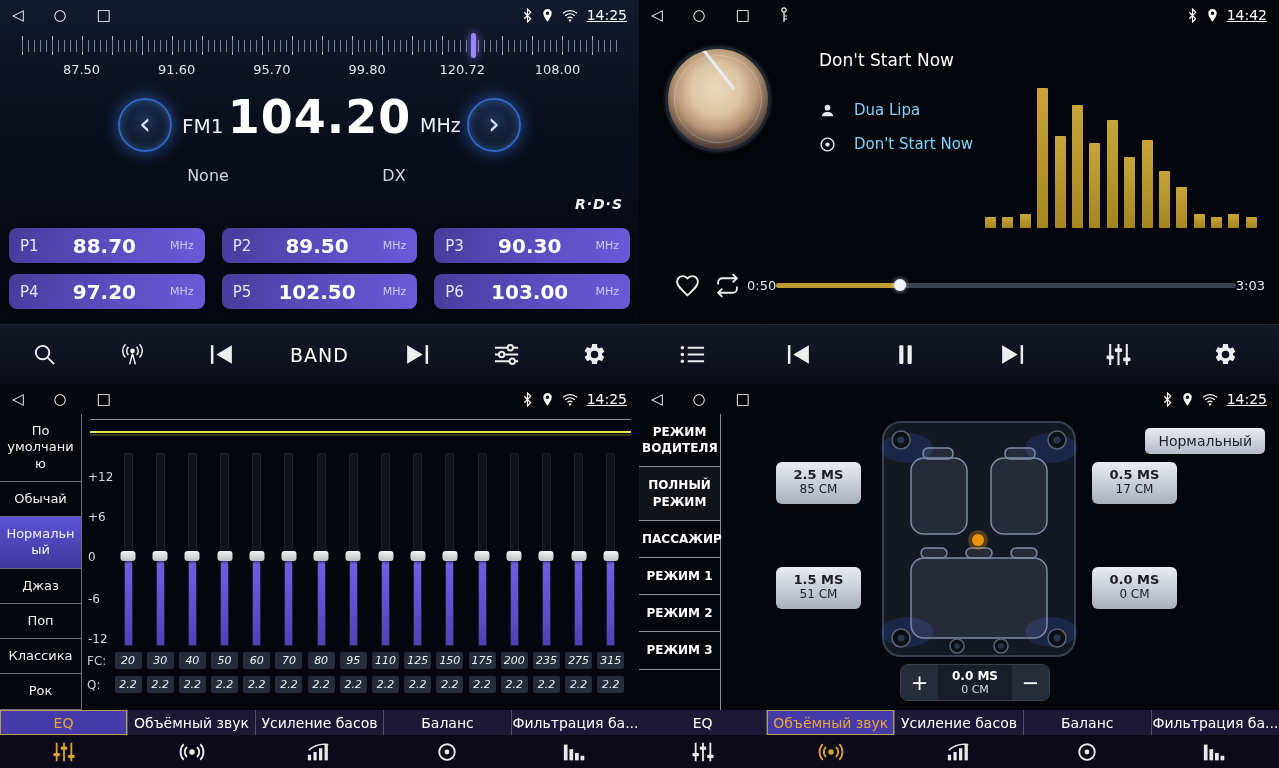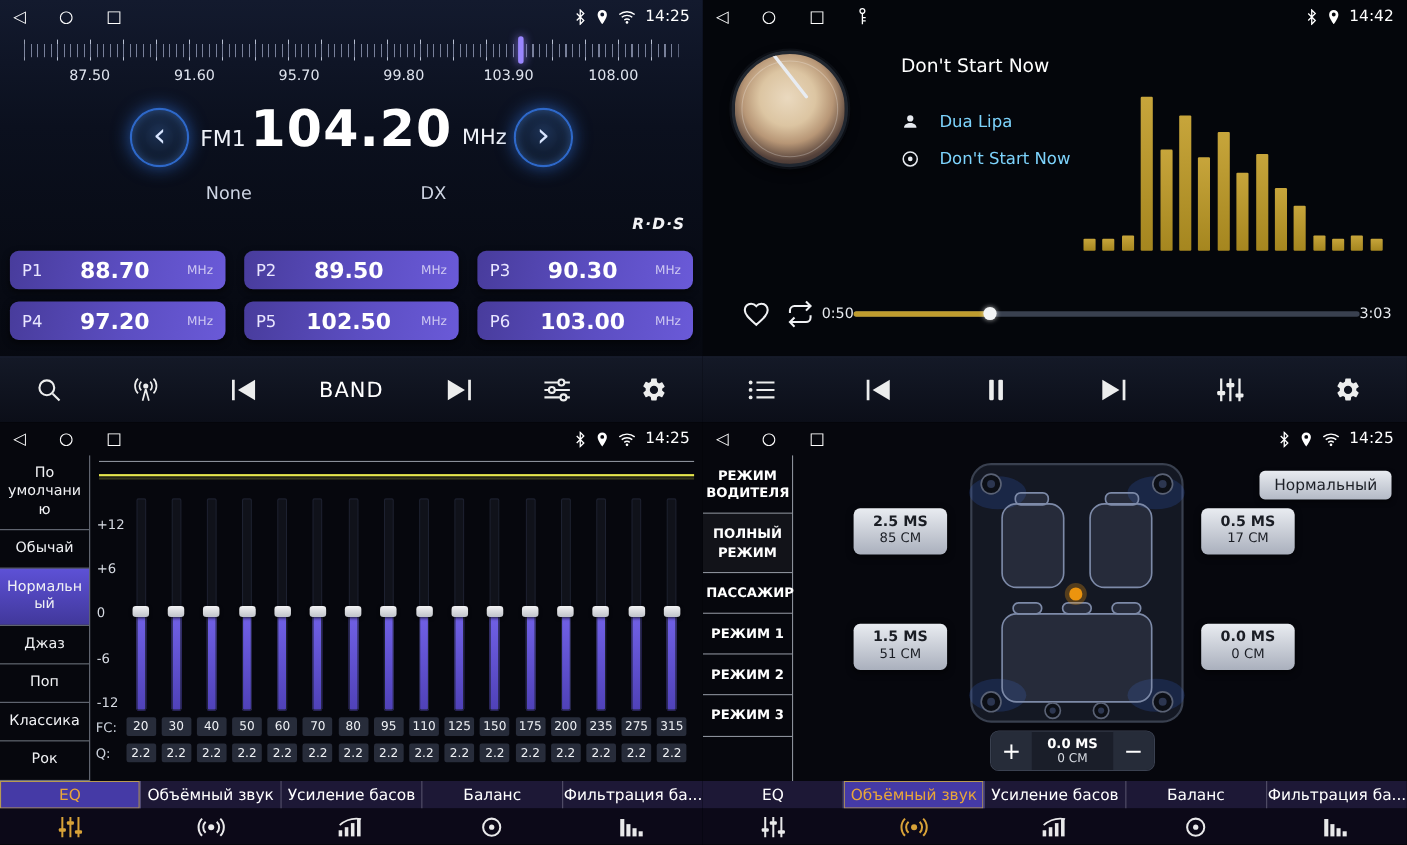--- a/index.html
+++ b/index.html
@@ -10,21 +10,21 @@
   .quad { position:relative; overflow:hidden; }
   .q-radio { background:linear-gradient(180deg,#131a2e 0%,#0b101e 30%,#070a13 70%,#05070d 100%); }
   .q-player { background:#04060b; }
   .q-eq, .q-delay { background:#06070d; }
 
   
   .statusbar { position:absolute; top:0; left:0; right:0; height:30px; display:flex;
     align-items:center; padding:0 12px; gap:30px; z-index:5; }
   .nav { font-size:15px; color:#fff; line-height:30px; cursor:default; }
   .status-right { margin-left:auto; display:flex; align-items:center; gap:9px; }
-  .time { font-size:14px; }
+  .time { font-size:14px;text-decoration:underline; }
   .sicon { display:block; }
 
   
   .r-scale { position:absolute; top:36px; left:22px; right:22px; height:46px; }
   .ticks { position:relative; height:20px; }
   .ticks-minor { position:absolute; top:4px; left:0; right:0; height:12px;
     background:repeating-linear-gradient(90deg,#78809a 0 1px,transparent 1px 6px); }
   .ticks-major { position:absolute; top:0; left:0; right:0; height:19px;
     background:repeating-linear-gradient(90deg,#b9c1d4 0 1px,transparent 1px 30px); }
   .tuning-indicator { position:absolute; top:-3px; width:5px; height:25px; background:#9a86ff;
@@ -116,21 +116,21 @@
   .eq-columns { position:absolute; left:32px; right:14px; top:39px;
     display:flex; justify-content:space-between; }
   .eq-col { width:28px; display:flex; flex-direction:column; align-items:center; }
   .eq-track { position:relative; width:9px; height:193px; border-radius:2px; cursor:pointer;
     background:linear-gradient(180deg,#10121a 0%,#10121a 53.4%,#7262e8 53.4%,#4f41b8 100%);
     box-shadow:inset 0 0 0 1px #1d2130; }
   .eq-handle { position:absolute; left:50%; top:calc(53.4% - 5px); transform:translateX(-50%);
     width:15px; height:10px; border-radius:3px;
     background:linear-gradient(180deg,#f2f2f4,#bfc2c9); box-shadow:0 1px 3px rgba(0,0,0,.7); }
   .eq-box { margin-top:6px; width:27px; height:17px; border-radius:2px; background:#272c3a;
-    color:#eef0f4; font-size:11px; line-height:17px; text-align:center; }
+    color:#eef0f4; font-size:11px; line-height:17px; text-align:center;font-style:italic; }
   .eq-box.q { margin-top:7px; }
   .eq-rowlabel { position:absolute; left:5px; font-size:12px; color:#ccd2dc; }
   .eq-fc-label { top:240px; } .eq-q-label { top:264px; }
 
   
   .audio-tabs { position:absolute; left:0; right:0; bottom:33px; height:25px; display:flex;
     background:#1d1836; }
   .audio-tab { flex:1; display:flex; align-items:center; justify-content:center;
     font-size:14px; color:#fff; border-right:1px solid #55506a; cursor:pointer;
     white-space:nowrap; overflow:hidden; }
@@ -201,21 +201,21 @@
       <div class="ticks">
         <div class="ticks-major"></div>
         <div class="ticks-minor"></div>
         <div class="tuning-indicator" style="left: 75.5%;"></div>
       </div>
       <div class="scale-labels">
         <span class="scale-label">87.50</span>
         <span class="scale-label">91.60</span>
         <span class="scale-label">95.70</span>
         <span class="scale-label">99.80</span>
-        <span class="scale-label">103.90</span>
+        <span class="scale-label">120.72</span>
         <span class="scale-label">108.00</span>
       </div>
     </div>
 
     <div class="r-main">
       <div class="round-btn r-prev">‹</div>
       <span class="r-band">FM1</span>
       <span class="r-freq">104.20</span>
       <span class="r-unit">MHz</span>
       <div class="round-btn r-next">›</div>

